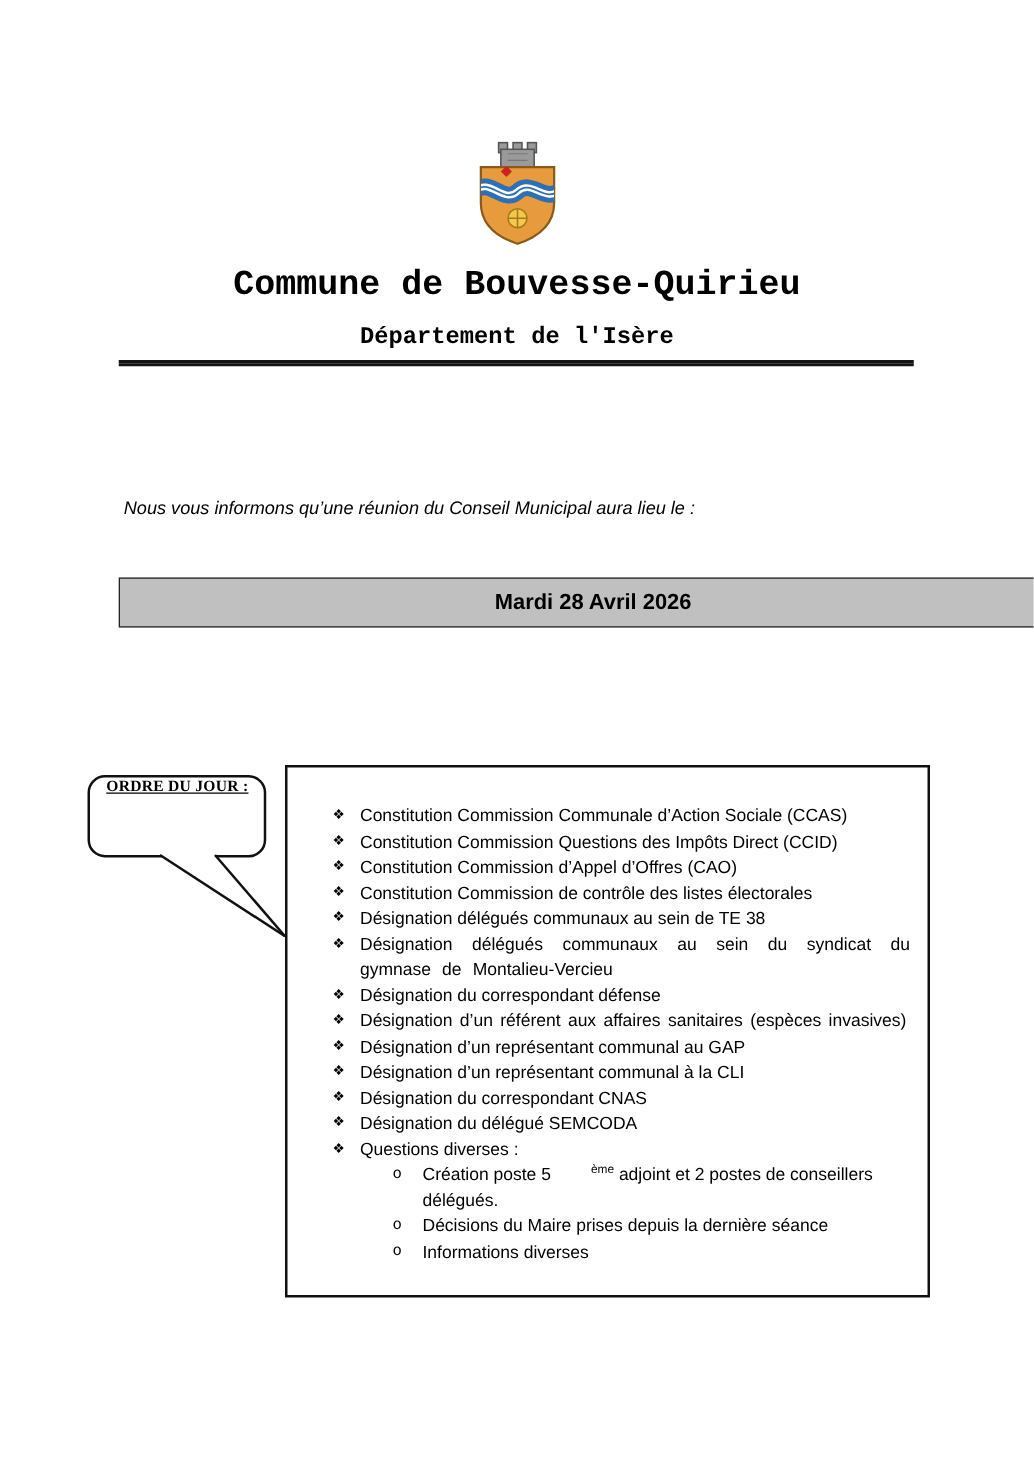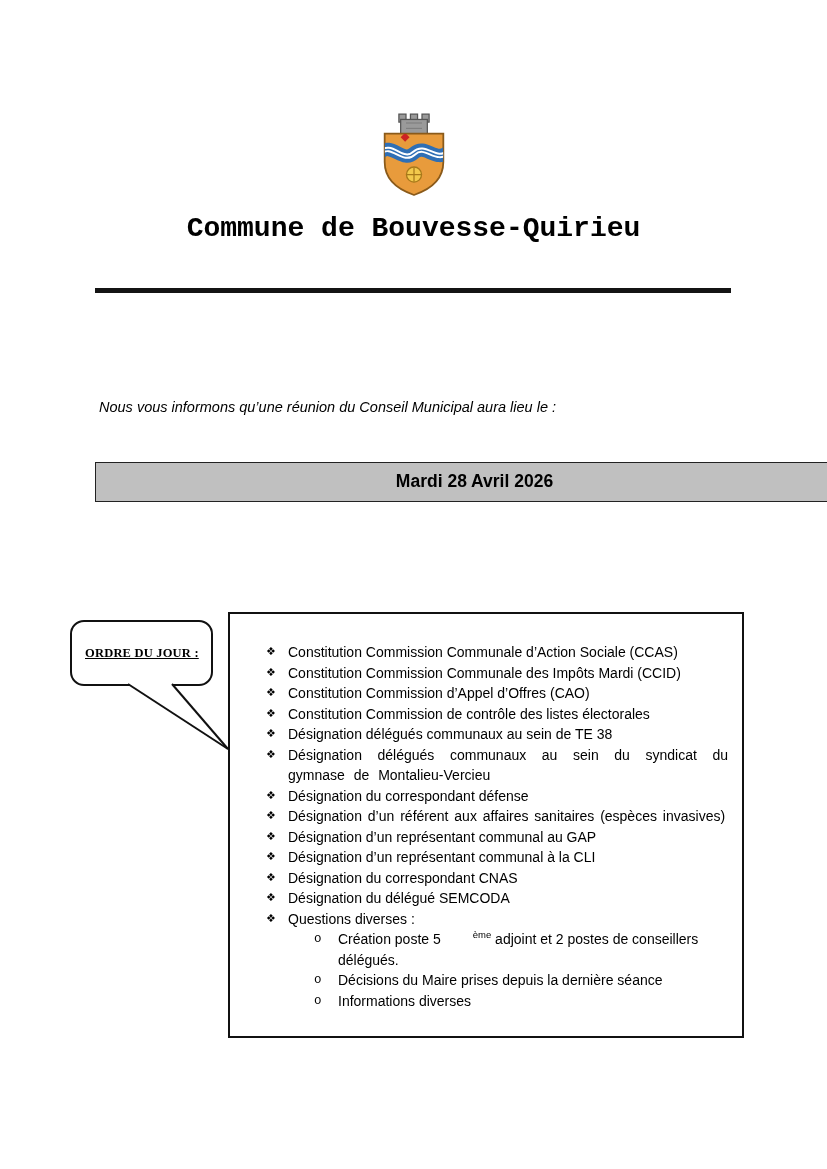--- a/index.html
+++ b/index.html
@@ -92,21 +92,21 @@
   .callout {
     position: absolute;
     left: 70px;
     top: 620px;
     width: 143px;
     height: 66px;
     background: #fff;
     border: 2px solid #111;
     border-radius: 14px;
     display: flex;
-    align-items: center;
+    align-items: flex-start;
     padding-left: 13px;
     z-index: 2;
   }
   .callout-label {
     font-family: "Liberation Serif", serif;
     font-weight: bold;
     font-size: 12.5px;
     text-decoration: underline;
     letter-spacing: 0.2px;
     color: #000;
@@ -196,20 +196,21 @@
         <path d="M6,46 C20,32 32,58 45,46 C58,34 70,58 84,44" fill="none" stroke="#ffffff" stroke-width="6"></path>
         <path d="M6,46 C20,32 32,58 45,46 C58,34 70,58 84,44" fill="none" stroke="#2f6fb5" stroke-width="1.6"></path>
         <path d="M30,28 l5,-5 5,5 -5,5 z" fill="#cc2222"></path>
         <circle cx="45" cy="70" r="8.5" fill="#f2c94c" stroke="#a8791a" stroke-width="1.5"></circle>
         <path d="M45,62 v16 M37,70 h16" stroke="#a8791a" stroke-width="1.4"></path>
       </g>
     </svg>
   </div>
 
   <div class="commune-title">Commune de Bouvesse-Quirieu</div>
+  <div class="department-title">Département de l'Isère</div>
 
   <div class="header-rule"></div>
 
   <div class="intro-text">Nous vous informons qu’une réunion du Conseil Municipal aura lieu le :</div>
 
   <div class="meeting-banner">
     <div>Mardi 28 Avril 2026</div>
   </div>
 
   <div class="callout">
@@ -223,21 +224,21 @@
 
   <div class="agenda-box">
     <div class="agenda-inner">
 
       <div class="agenda-item">
         <span class="bullet">❖</span>
         <span>Constitution Commission Communale d’Action Sociale (CCAS)</span>
       </div>
       <div class="agenda-item">
         <span class="bullet">❖</span>
-        <span>Constitution Commission Communale des Impôts Mardi (CCID)</span>
+        <span>Constitution Commission Questions des Impôts Direct (CCID)</span>
       </div>
       <div class="agenda-item">
         <span class="bullet">❖</span>
         <span>Constitution Commission d’Appel d’Offres (CAO)</span>
       </div>
       <div class="agenda-item">
         <span class="bullet">❖</span>
         <span>Constitution Commission de contrôle des listes électorales</span>
       </div>
       <div class="agenda-item">

